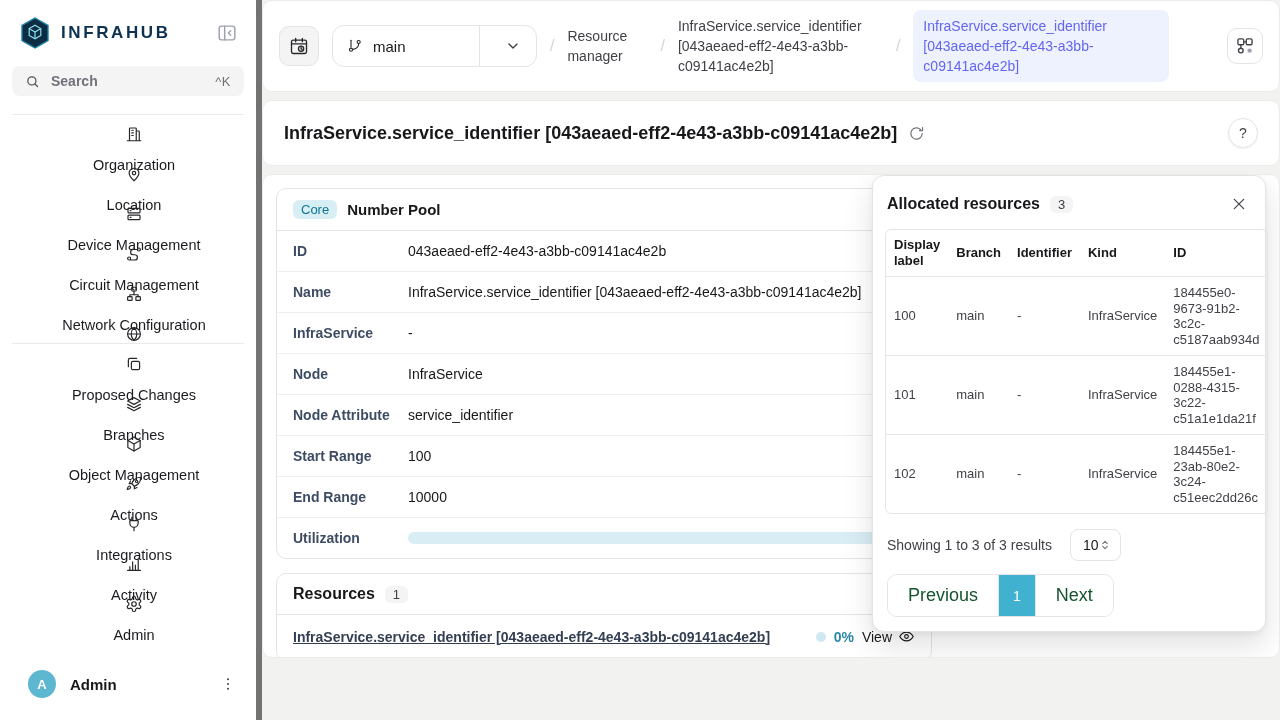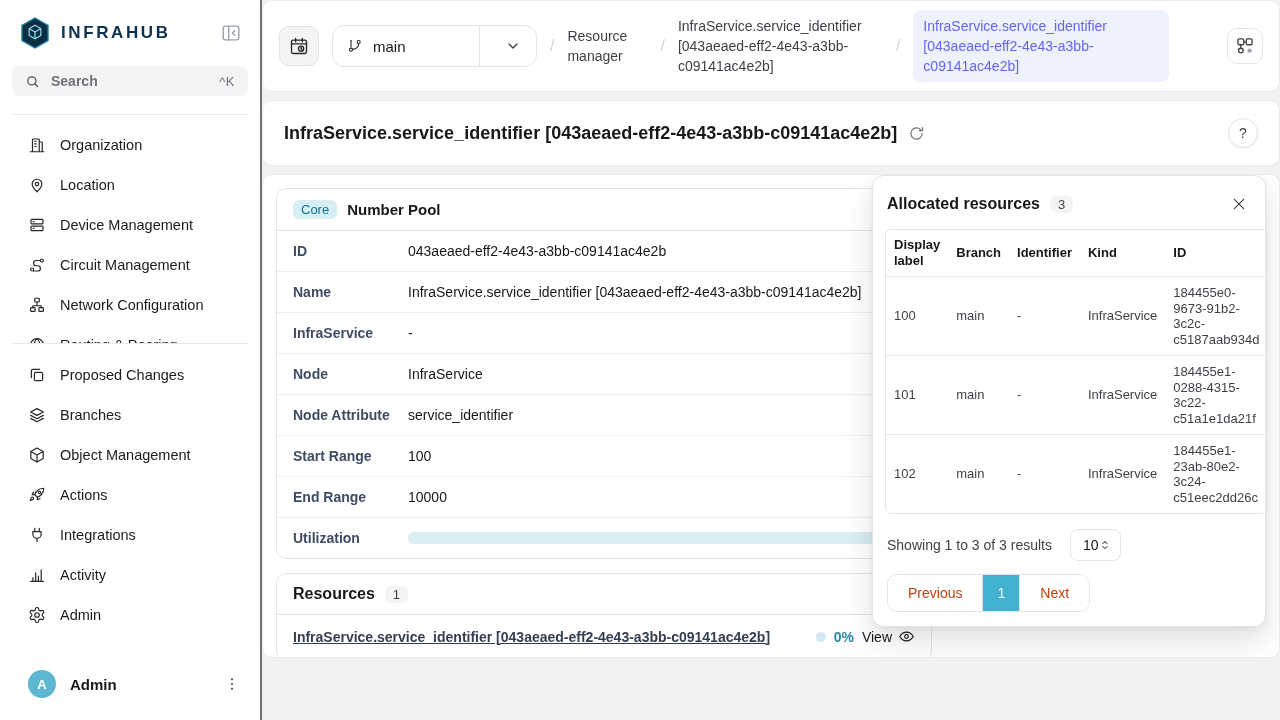--- a/index.html
+++ b/index.html
@@ -1,31 +1,31 @@
 <!DOCTYPE html>
 <html><head>
 <meta charset="utf-8">
 <style>
   * { margin:0; padding:0; box-sizing:border-box; }
   html,body { width:1280px; height:720px; overflow:hidden; }
   body { font-family:"Liberation Sans","DejaVu Sans",sans-serif; color:#18181b; background:#f2f2f0; }
   .app { display:flex; width:1280px; height:720px; }
 
   
-  .sidebar { width:262px; flex:none; background:#fff; border-right:2px solid #737373; display:flex; flex-direction:column; }
+  .sidebar { width:262px; flex:none; background:#fff; border-right:6px solid #737373; display:flex; flex-direction:column; }
   .sb-header { display:flex; align-items:center; gap:11px; padding:17px 16px 12px 20px; }
   .wordmark { font-size:17px; font-weight:800; letter-spacing:2.6px; color:#0d3150; }
   .collapse-btn { margin-left:auto; width:26px; height:26px; display:flex; align-items:center; justify-content:center; color:#9ca3af; background:none; border:none; cursor:pointer; }
   .search { margin:5px 12px 0; background:#f4f4f5; border-radius:8px; height:30px; display:flex; align-items:center; gap:11px; padding:0 13px; cursor:text; }
   .search-label { color:#71717a; font-size:14px;font-weight:bold; }
   .kbd { margin-left:auto; color:#71717a; font-size:13px; letter-spacing:.5px; }
   .sb-divider { height:1px; background:#e9e9eb; margin:18px 12px 0; flex:none; }
   .nav-scroll { height:228px; overflow:hidden; padding-top:10px; flex:none; }
   .nav-fixed { padding-top:11px; flex:none; }
-  .nav-item { height:40px; display:flex; align-items:center; gap:14px; padding:0 16px 0 28px; font-size:14.5px; color:#1b1b1f; cursor:pointer; white-space:nowrap; }
+  .nav-item { height:40px; display:flex; align-items:center; gap:14px; padding:0 16px 0 28px; font-size:14.5px; color:#1b1b1f; cursor:pointer; white-space:nowrap;flex-direction:column; }
   .nav-item svg { flex:none; color:#27272a; }
   .user-row { margin-top:auto; display:flex; align-items:center; gap:14px; padding:14px 16px 22px 28px; }
   .avatar { width:28px; height:28px; border-radius:50%; background:#5eb7d0; color:#fff; font-size:13px; font-weight:600; display:flex; align-items:center; justify-content:center; }
   .user-name { font-weight:700; font-size:15px; }
   .kebab { margin-left:auto; color:#3f3f46; background:none; border:none; cursor:pointer; width:24px; height:24px; display:flex; align-items:center; justify-content:center; }
 
   
   .main { flex:1; min-width:0; display:flex; flex-direction:column; gap:8px; padding-bottom:62px; }
   .card { background:#fff; border:1px solid #ebebea; border-radius:10px; }
 
@@ -75,21 +75,21 @@
   .panel-title { font-size:16px; font-weight:700; }
   .close-btn { margin-left:auto; background:none; border:none; color:#3f3f46; cursor:pointer; width:24px; height:24px; display:flex; align-items:center; justify-content:center; }
   table.alloc { width:100%; border-collapse:separate; border-spacing:0; border:1px solid #e4e4e7; border-radius:6px; font-size:13px; overflow:hidden; }
   .alloc th { font-weight:700; color:#18181b; text-align:left; padding:7px 8px; line-height:16px; vertical-align:middle; }
   .alloc td { padding:8px; color:#3f3f46; border-top:1px solid #e8e8ea; line-height:15.5px; vertical-align:middle; }
   .alloc th:nth-child(1){ width:58px; } .alloc th:nth-child(2){ width:54px; }
   .alloc th:nth-child(3){ width:62px; } .alloc th:nth-child(4){ width:82px; }
   .pg-row1 { display:flex; align-items:center; gap:18px; padding:15px 2px 13px; font-size:14px; color:#3f3f46; }
   .select { border:1px solid #e4e4e7; border-radius:8px; padding:7px 9px 7px 12px; display:flex; align-items:center; font-size:14px; color:#18181b; background:#fff; cursor:pointer; }
   .pg-group { display:inline-flex; border:1px solid #e4e4e7; border-radius:10px; overflow:hidden; margin-left:2px; }
-  .pg-btn { padding:10px 20px; font-size:14px; color:#c2410c; background:#fff; border:none; cursor:pointer; }
+  .pg-btn { padding:10px 20px; font-size:18px; color:#14532d; background:#fff; border:none; cursor:pointer; }
   .pg-btn + .pg-btn, .pg-current + .pg-btn { border-left:1px solid #e4e4e7; }
   .pg-current { padding:10px 14px; font-size:14px; background:#40b2d0; color:#fff; border:none; border-left:1px solid #e4e4e7; cursor:pointer; }
 </style>
 </head>
 <body>
 
 <div class="app">
 
   <aside class="sidebar">
     <div class="sb-header">

